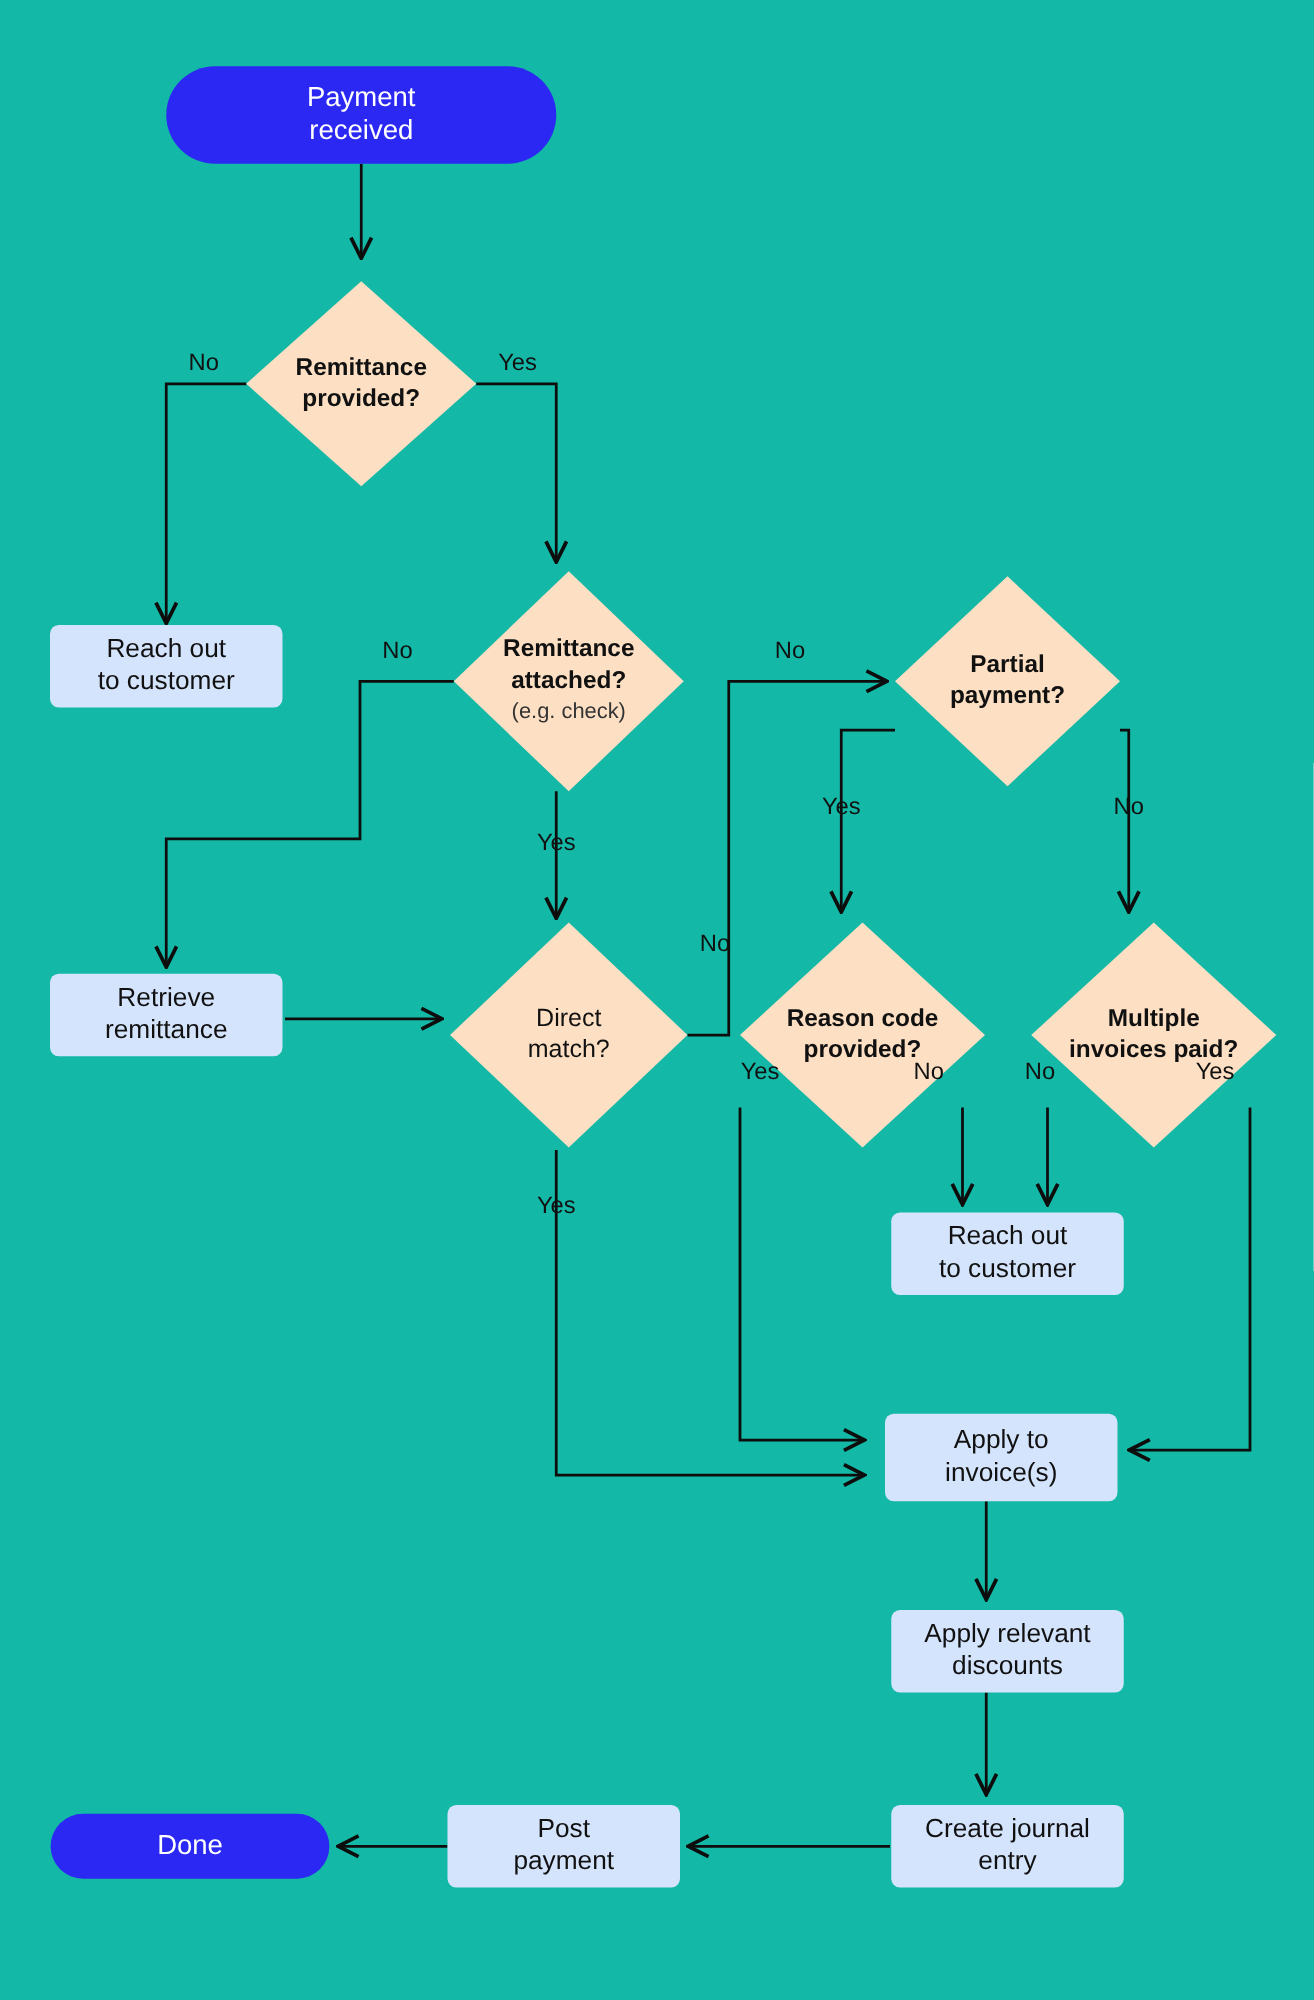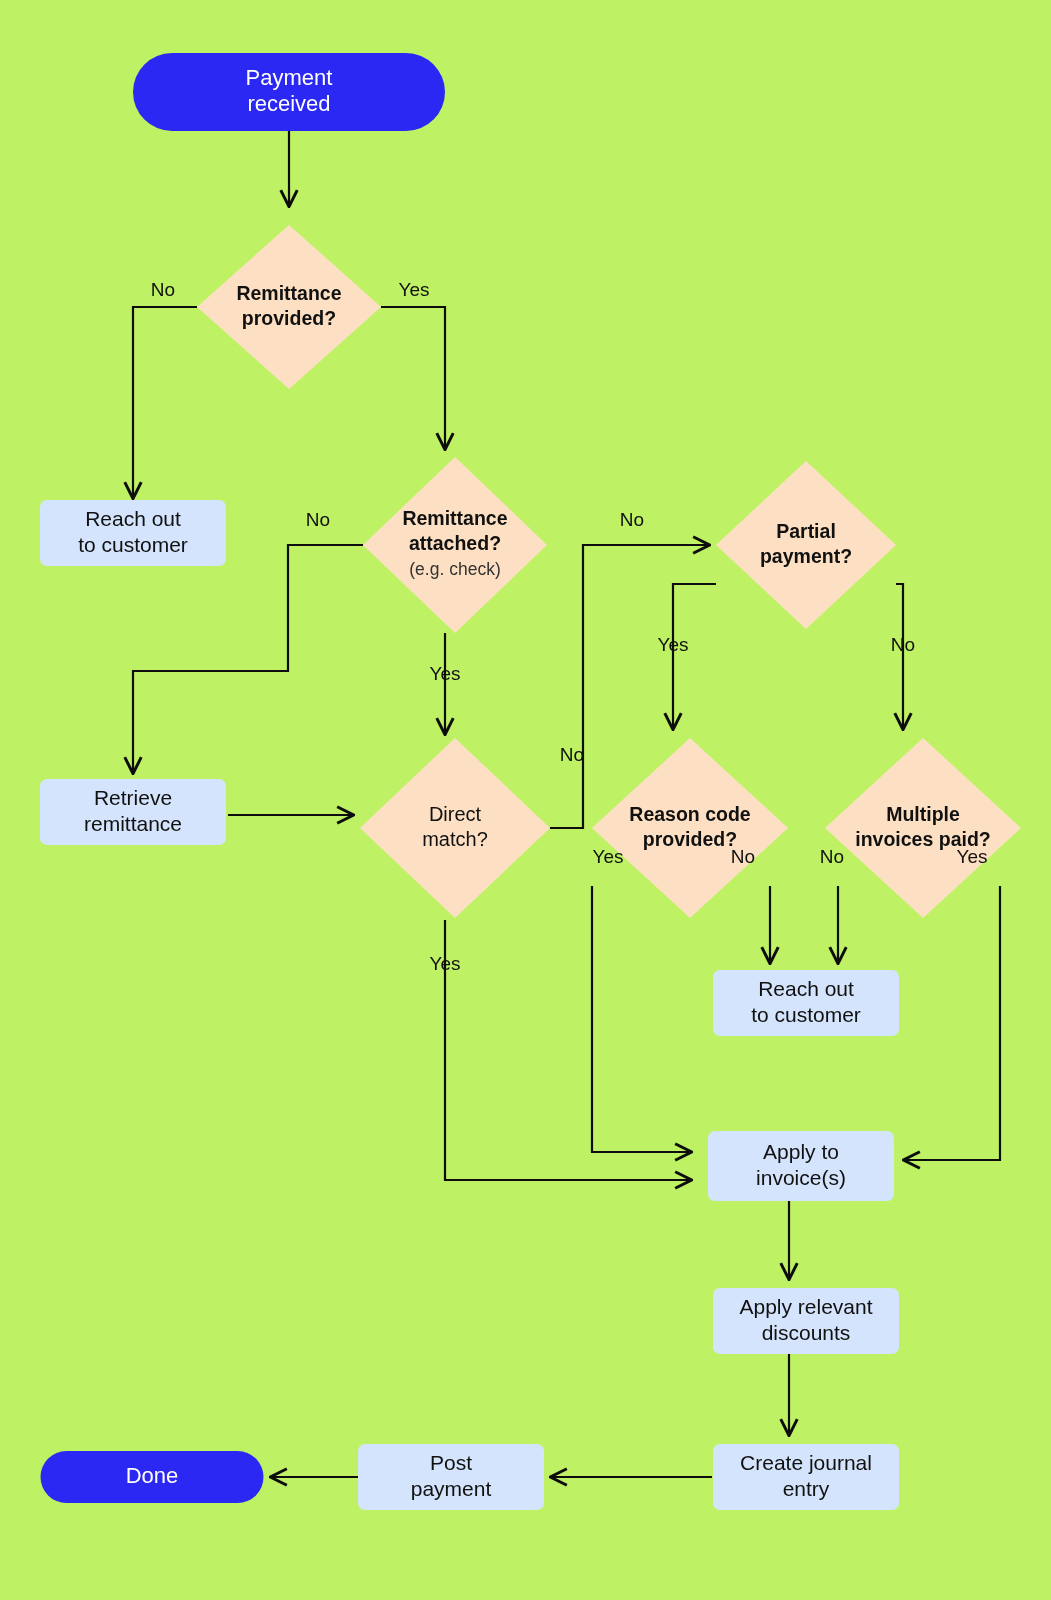--- a/index.html
+++ b/index.html
@@ -10,21 +10,21 @@
   body {
     width: 1051px;
     height: 1600px;
     font-family: "Liberation Sans", sans-serif;
     overflow: hidden;
   }
   #flow-root {
     position: relative;
     width: 1051px;
     height: 1600px;
-    background: #bef264;
+    background: #14b8a6;
   }
   svg.flow-canvas {
     position: absolute;
     left: 0;
     top: 0;
     width: 1051px;
     height: 1600px;
     display: block;
   }
   .edge-line {

